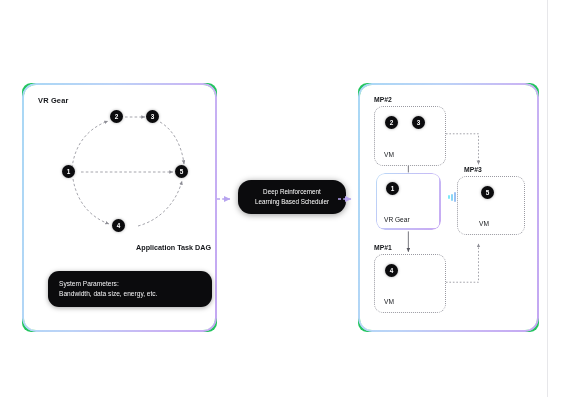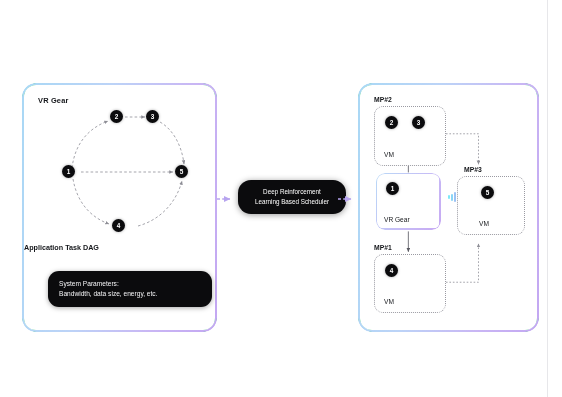--- a/index.html
+++ b/index.html
@@ -30,21 +30,21 @@
     top: 0;
     left: 547px;
     width: 1px;
     height: 397px;
     background: #e7e7ea;
   }
 
   
   .panel {
     position: absolute;
-    border-radius: 16px;
+    border-radius: 9px;
     background: #22c55e;
     padding: 2px;
   }
   .panel::before {
     content: "";
     position: absolute;
     inset: 0;
     border-radius: 14px;
     padding: 1.6px;
     background: linear-gradient(100deg, #a9d8f5 0%, #bcd3f7 38%, #c9b6f4 72%, #c3a7f2 100%);
@@ -105,21 +105,21 @@
     align-items: center;
     justify-content: center;
     box-shadow: 0 0 3px rgba(0,0,0,.35);
   }
 
   .dag-caption {
     position: absolute;
     left: 0;
     top: 158px;
     width: 187px;
-    text-align: left;
+    text-align: right;
     font-size: 7.2px;
     font-weight: bold;
     color: #14161a;
   }
 
   
   #sysparams {
     position: absolute;
     left: 24px;
     top: 186px;

